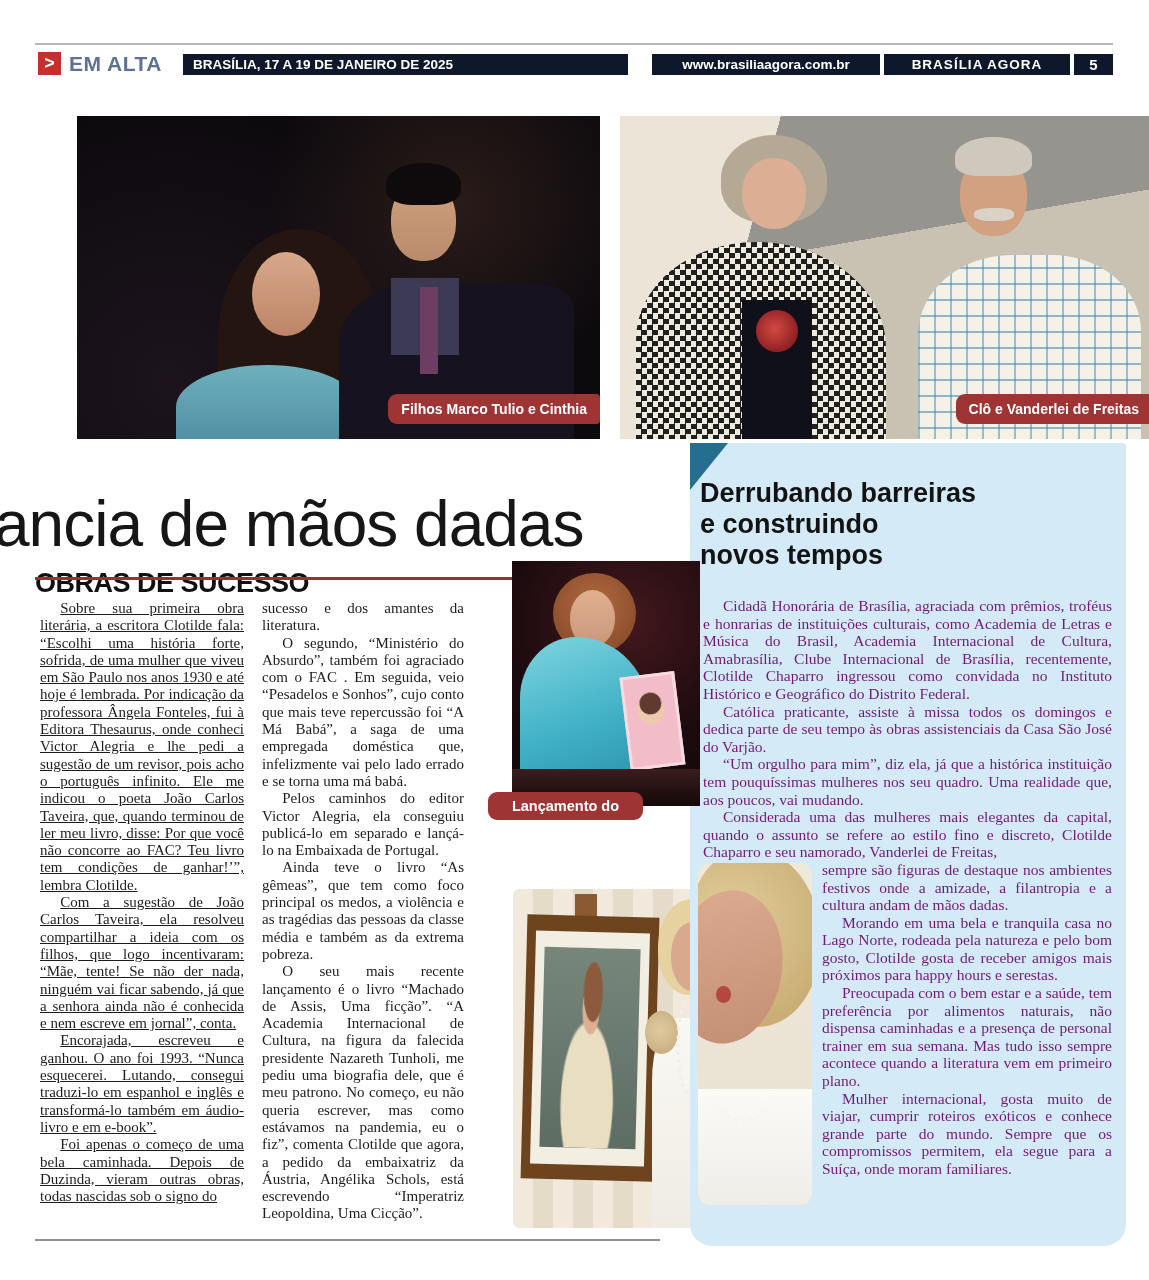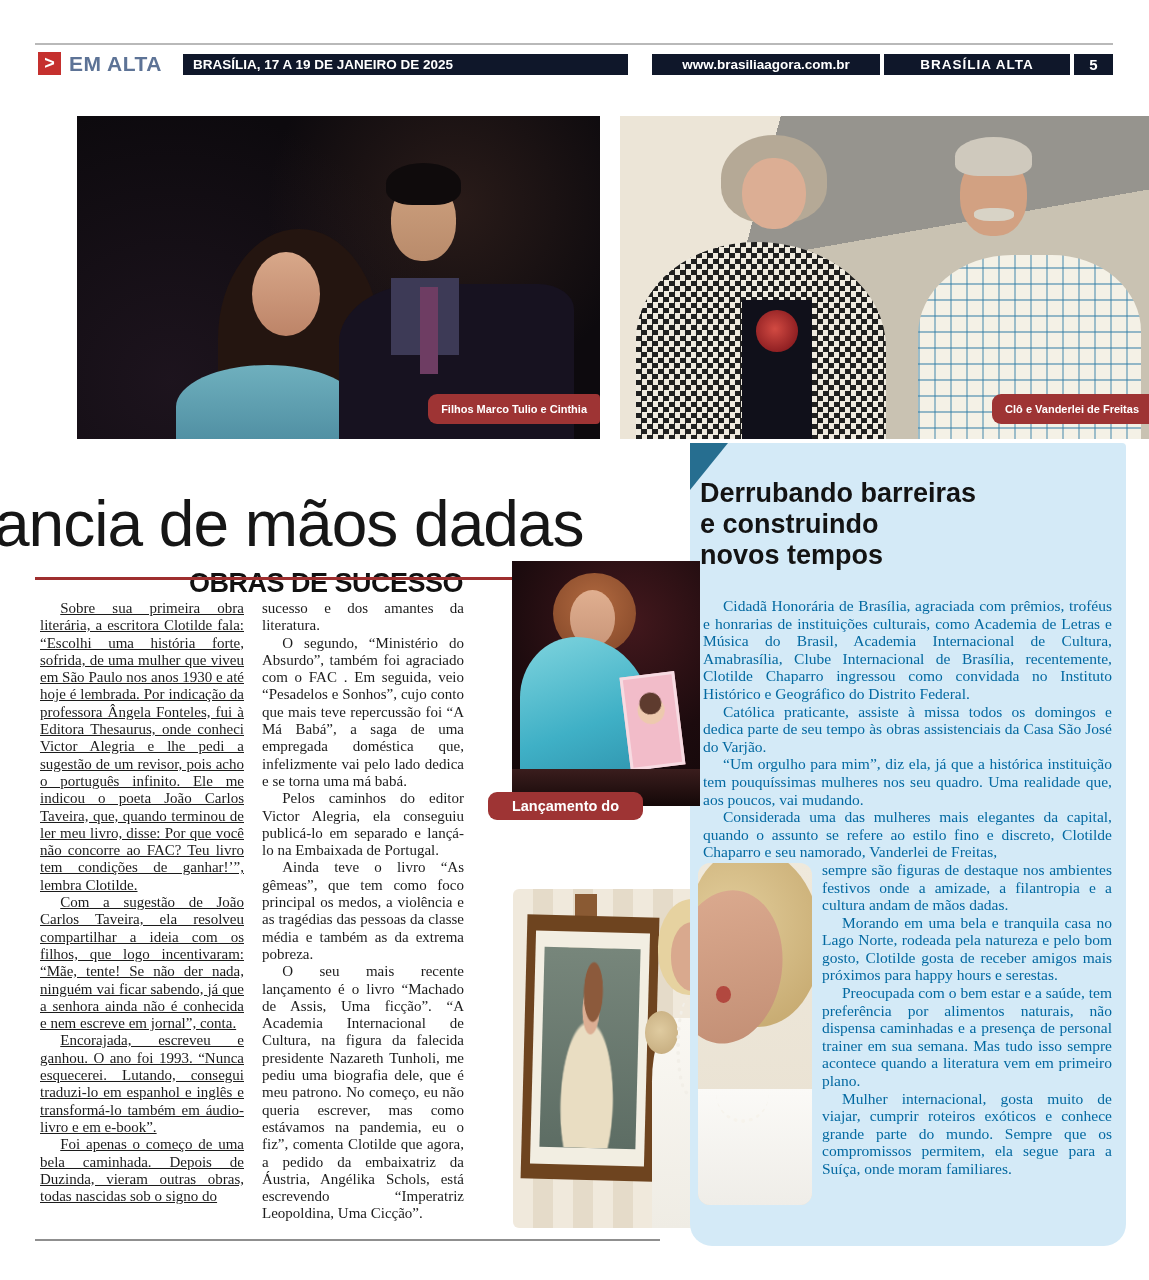--- a/index.html
+++ b/index.html
@@ -15,21 +15,21 @@
   .bar{top:54px;height:21px;background:#0f172a;color:#fff;font-weight:700;font-size:13.5px;line-height:21px;}
   .bar-date{left:183px;width:445px;padding-left:10px;box-sizing:border-box;}
   .bar-site{left:652px;width:228px;text-align:center;}
   .bar-name{left:884px;width:186px;text-align:center;letter-spacing:1px;}
   .bar-page{left:1074px;width:39px;text-align:center;font-size:15px;}
 
   
   .photo{position:absolute;overflow:hidden;}
   .photo > div{position:absolute;}
   .badge{position:absolute;right:0;bottom:15px;height:30px;line-height:30px;padding:0 13px;
-         background:#9e3434;color:#fff;font-weight:700;font-size:11px;border-radius:9px 4px 4px 9px;z-index:3;}
+         background:#9e3434;color:#fff;font-weight:700;font-size:14px;border-radius:9px 4px 4px 9px;z-index:3;}
 
   
   #photo1{left:37px;top:100px;width:523px;height:323px;
     background:radial-gradient(circle at 72% 28%,rgba(95,60,45,.35),transparent 42%),
                radial-gradient(circle at 18% 82%,rgba(70,45,70,.28),transparent 55%),#0d0a0e;}
   .p1-hairW{left:27%;top:35%;width:31%;height:68%;background:#241510;border-radius:50% 50% 30% 30%;}
   .p1-faceW{left:33.5%;top:42%;width:13%;height:26%;background:linear-gradient(#d8a88a,#bd8468);border-radius:50%;}
   .p1-dressW{left:19%;top:77%;width:35%;height:26%;background:linear-gradient(#6fb0be,#4d8ca0);border-radius:50% 50% 0 0;}
   .p1-suit{left:50%;top:52%;width:45%;height:52%;background:#171220;border-radius:35% 15% 0 0;}
   .p1-shirtM{left:60%;top:50%;width:13%;height:24%;background:#3d3a56;}
@@ -52,21 +52,21 @@
     background-image:repeating-linear-gradient(0deg,rgba(47,124,165,.5) 0 2.5px,transparent 2.5px 16px),
                      repeating-linear-gradient(90deg,rgba(47,124,165,.45) 0 2.5px,transparent 2.5px 16px);}
   .p2-faceM{left:64%;top:12%;width:12.5%;height:25%;background:#d2a182;border-radius:46%;}
   .p2-hairM{left:63%;top:6.5%;width:14.5%;height:12%;background:#cfc9bd;border-radius:50% 50% 30% 30%;}
   .p2-mustache{left:66.5%;top:28.5%;width:7.5%;height:4%;background:#d8d3c6;border-radius:40%;}
 
   
   .headline{left:-6px;top:444px;font-size:64px;font-weight:400;letter-spacing:-1px;color:#161616;white-space:nowrap;}
 
   
-  .art-heading{left:35px;top:541px;width:428px;text-align:right;font-size:27px;font-weight:800;
+  .art-heading{left:35px;top:541px;width:428px;text-align:left;font-size:27px;font-weight:800;
                letter-spacing:-.5px;color:#111;}
   .red-rule{left:35px;top:577px;width:637px;height:3px;background:#9e2f2f;z-index:1;}
   .col{top:600px;font-family:"Liberation Serif",serif;font-size:15px;line-height:17.3px;
        text-align:justify;color:#1c1c1c;}
   .col p{margin:0;text-indent:1.35em;}
   .col p.cont{text-indent:0;}
   #col1{left:40px;width:204px;text-decoration:underline;}
   #col2{left:262px;width:202px;}
 
   
@@ -103,21 +103,21 @@
   .p4-flower{left:-8%;top:34%;width:40%;height:13%;border-radius:50%;
     background:radial-gradient(circle at 45% 45%,#dfcb a0,#c2a87a);background:radial-gradient(circle at 45% 45%,#dfcba0,#c2a87a);}
   .p4-pearls{left:30%;top:30%;width:32%;height:30%;border:4px dotted #f2efe8;border-top:none;border-radius:50%;box-sizing:border-box;}
 
   
   .sidebar{left:690px;top:443px;width:436px;height:803px;background:#d4eaf7;border-radius:4px 4px 22px 22px;}
   .tri{position:absolute;left:0;top:0;width:38px;height:47px;background:#266e90;
        clip-path:polygon(0 0,100% 0,0 100%);}
   .side-title{margin:35px 10px 0 10px;font-size:27px;line-height:31px;font-weight:800;color:#131313;}
   .side-body{padding:26px 14px 0 13px;font-family:"Liberation Serif",serif;font-size:15.5px;line-height:17.6px;
-             text-align:justify;color:#0369a1;}
+             text-align:justify;color:#701a75;}
   .side-body p{margin:0;text-indent:20px;}
   .side-body p.cont{text-indent:0;}
   
   .side-photo{float:left;width:114px;height:342px;margin:2px 10px 4px -5px;border-radius:12px;overflow:hidden;
     position:relative;background:linear-gradient(#efe9dc,#e8e0d0);}
   .side-photo > div{position:absolute;}
   .p5-hair{left:-8%;top:-4%;width:116%;height:52%;border-radius:45% 55% 50% 40%;
     background:radial-gradient(circle at 30% 40%,#e2cd9b,#c9ad74 78%);}
   .p5-face{left:-22%;top:8%;width:96%;height:45%;border-radius:50%;transform:rotate(8deg);
     background:linear-gradient(160deg,#dcab90,#c28e74);}
@@ -132,21 +132,21 @@
 
 <div class="page">
 
   <div class="abs top-rule"></div>
 
   <header>
     <div class="abs chev">&gt;</div>
     <div class="abs logo">EM ALTA</div>
     <div class="abs bar bar-date">BRASÍLIA, 17 A 19 DE JANEIRO DE 2025</div>
     <div class="abs bar bar-site">www.brasiliaagora.com.br</div>
-    <div class="abs bar bar-name">BRASÍLIA ALTA</div>
+    <div class="abs bar bar-name">BRASÍLIA AGORA</div>
     <div class="abs bar bar-page">5</div>
   </header>
 
   <figure class="photo" id="photo1">
     <div class="p1-hairW"></div>
     <div class="p1-faceW"></div>
     <div class="p1-dressW"></div>
     <div class="p1-suit"></div>
     <div class="p1-shirtM"></div>
     <div class="p1-tieM"></div>
@@ -174,21 +174,21 @@
   <div class="abs red-rule"></div>
 
   <div class="abs col" id="col1">
     <p>Sobre sua primeira obra literária, a escritora Clotilde fala: “Escolhi uma história forte, sofrida, de uma mulher que viveu em São Paulo nos anos 1930 e até hoje é lembrada. Por indicação da professora Ângela Fonteles, fui à Editora Thesaurus, onde conheci Victor Alegria e lhe pedi a sugestão de um revisor, pois acho o português infinito. Ele me indicou o poeta João Carlos Taveira, que, quando terminou de ler meu livro, disse: Por que você não concorre ao FAC? Teu livro tem condições de ganhar!’”, lembra Clotilde.</p>
     <p>Com a sugestão de João Carlos Taveira, ela resolveu compartilhar a ideia com os filhos, que logo incentivaram: “Mãe, tente! Se não der nada, ninguém vai ficar sabendo, já que a senhora ainda não é conhecida e nem escreve em jornal”, conta.</p>
     <p>Encorajada, escreveu e ganhou. O ano foi 1993. “Nunca esquecerei. Lutando, consegui traduzi-lo em espanhol e inglês e transformá-lo também em áudio-livro e em e-book”.</p>
     <p>Foi apenas o começo de uma bela caminhada. Depois de Duzinda, vieram outras obras, todas nascidas sob o signo do</p>
   </div>
   <div class="abs col" id="col2">
     <p class="cont">sucesso e dos amantes da literatura.</p>
-    <p>O segundo, “Ministério do Absurdo”, também foi agraciado com o FAC . Em seguida, veio “Pesadelos e Sonhos”, cujo conto que mais teve repercussão foi “A Má Babá”, a saga de uma empregada doméstica que, infelizmente vai pelo lado dedica e se torna uma má babá.</p>
+    <p>O segundo, “Ministério do Absurdo”, também foi agraciado com o FAC . Em seguida, veio “Pesadelos e Sonhos”, cujo conto que mais teve repercussão foi “A Má Babá”, a saga de uma empregada doméstica que, infelizmente vai pelo lado errado e se torna uma má babá.</p>
     <p>Pelos caminhos do editor Victor Alegria, ela conseguiu publicá-lo em separado e lançá-lo na Embaixada de Portugal.</p>
     <p>Ainda teve o livro “As gêmeas”, que tem como foco principal os medos, a violência e as tragédias das pessoas da classe média e também as da extrema pobreza.</p>
     <p>O seu mais recente lançamento é o livro “Machado de Assis, Uma ficção”. “A Academia Internacional de Cultura, na figura da falecida presidente Nazareth Tunholi, me pediu uma biografia dele, que é meu patrono. No começo, eu não queria escrever, mas como estávamos na pandemia, eu o fiz”, comenta Clotilde que agora, a pedido da embaixatriz da Áustria, Angélika Schols, está escrevendo “Imperatriz Leopoldina, Uma Cicção”.</p>
   </div>
 
   <figure class="photo" id="photo3">
     <div class="p3-hair"></div>
     <div class="p3-face"></div>
     <div class="p3-blouse"></div>
     <div class="p3-book"></div>

